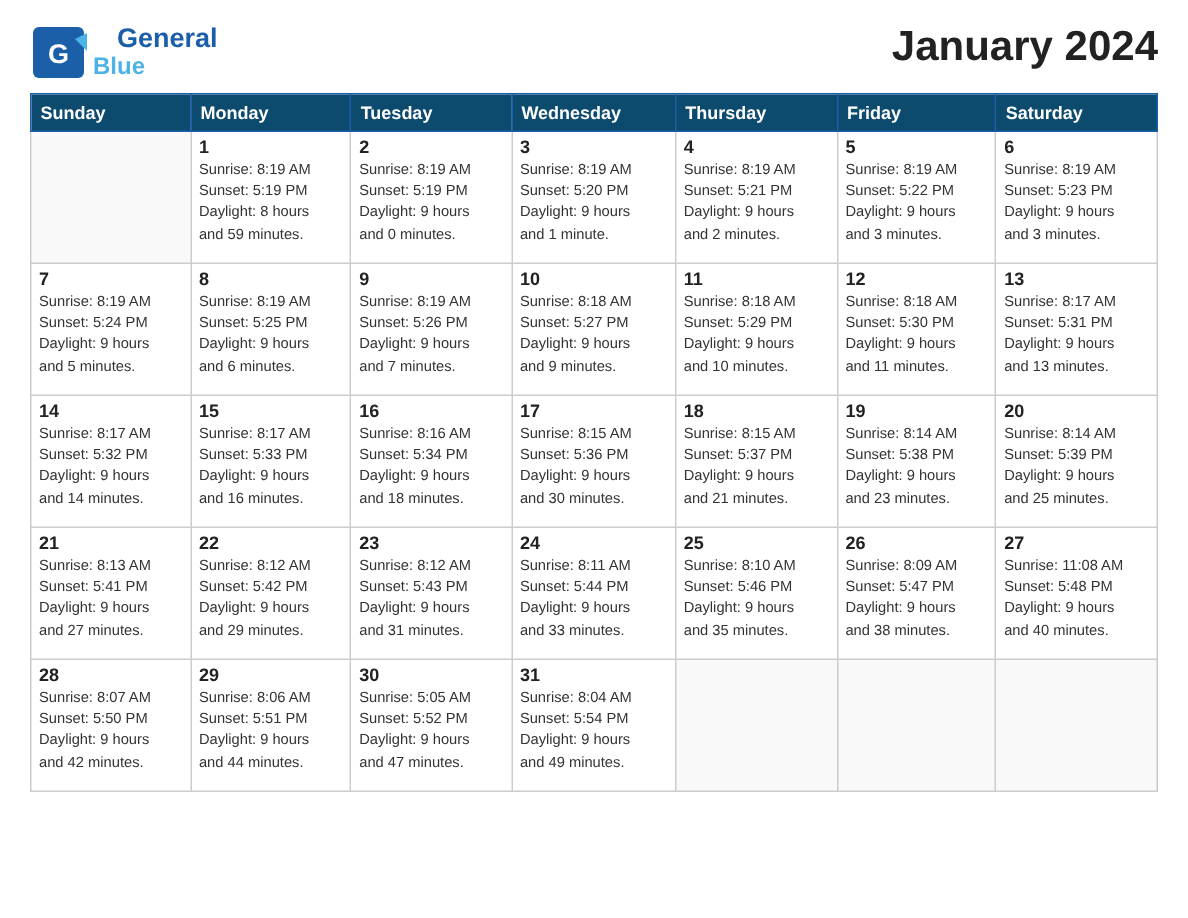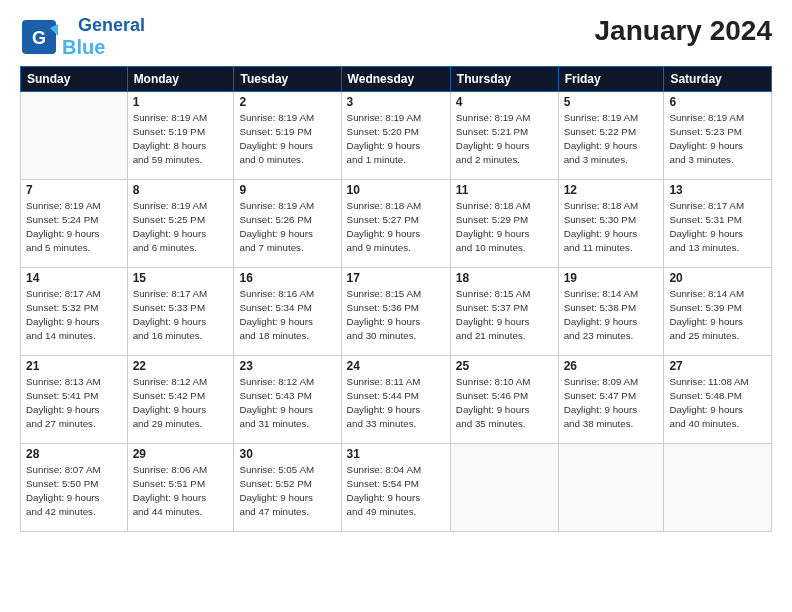--- a/index.html
+++ b/index.html
@@ -44,21 +44,21 @@
       font-size: 15px;
       color: #444;
       margin-top: 2px;
     }
     .calendar {
       width: 100%;
       border-collapse: collapse;
       font-size: 10.5px;
     }
     .calendar thead tr th {
-      background: #0f172a;
+      background: #0c4a6e;
       color: #fff;
       text-align: left;
       padding: 5px 6px;
       font-size: 12px;
       font-weight: bold;
       border: 1px solid #1a5fa8;
     }
     .calendar tbody tr td {
       vertical-align: top;
       border: 1px solid #ccc;
@@ -92,21 +92,21 @@
   <div class="header">
     <div class="logo">
       <div class="logo-wrapper">
         <svg width="38" height="38" viewBox="0 0 38 38">
           <rect x="2" y="2" width="34" height="34" rx="4" fill="#1a5fa8"></rect>
           <text x="19" y="26" text-anchor="middle" font-size="18" font-weight="bold" fill="white" font-family="Arial">G</text>
           <polygon points="30,10 38,6 38,18" fill="#4db3e6"></polygon>
         </svg>
         <div>
           <div style="font-size:18px;font-weight:bold;color:#1a5fa8;line-height:1.1;margin-left:16px;">General</div>
-          <div style="font-size:20px;font-weight:bold;color:#4db3e6;line-height:1.1;">Blue</div>
+          <div style="font-size:16px;font-weight:bold;color:#4db3e6;line-height:1.1;">Blue</div>
         </div>
       </div>
     </div>
     <div class="title-block">
       <div class="month-title">January 2024</div>
     </div>
   </div>
 
   <table class="calendar">
     <thead>

